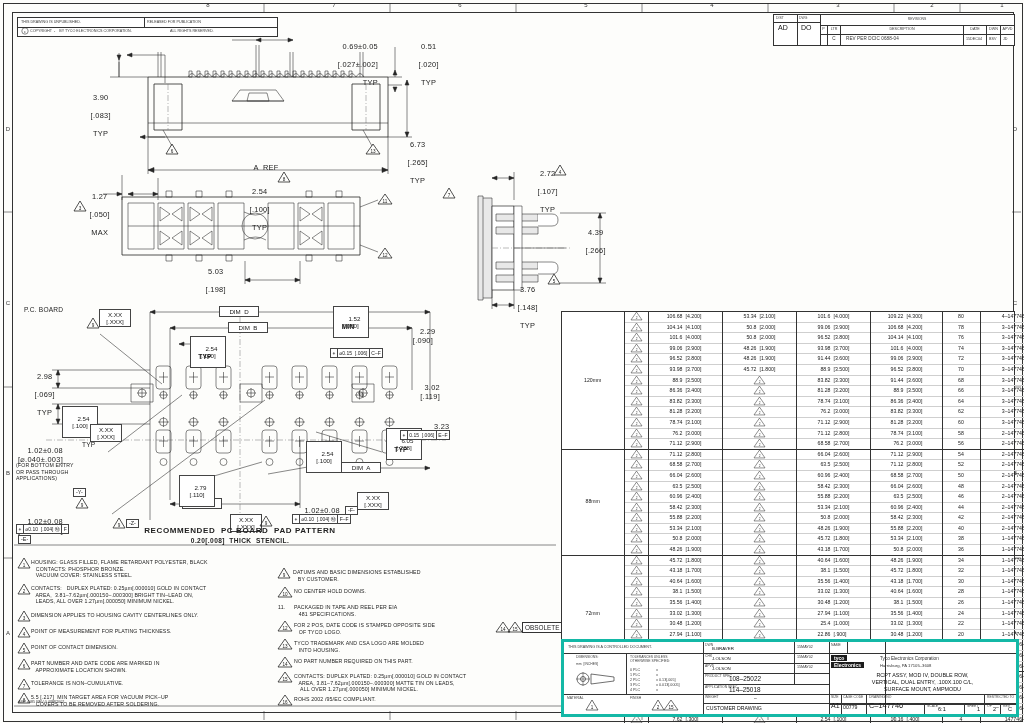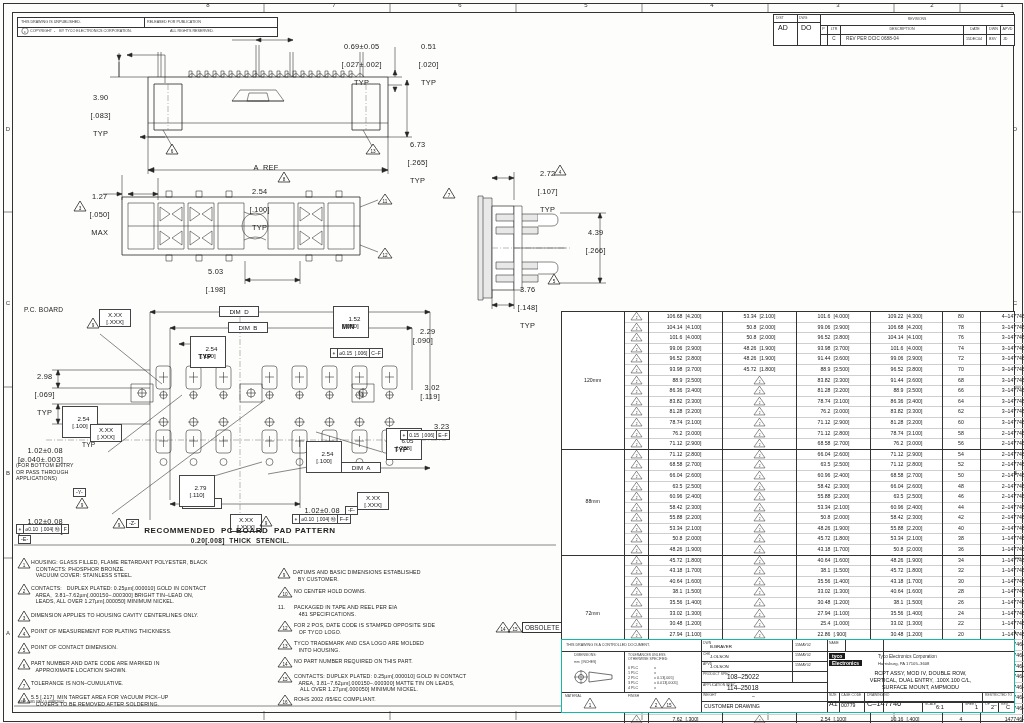--- a/index.html
+++ b/index.html
@@ -46,21 +46,21 @@
   .cell-pair{display:flex;justify-content:center;gap:3px;}
   .cell-pair .mm{display:inline-block;min-width:20px;text-align:right;}
   .cell-pair .in{display:inline-block;min-width:22px;text-align:left;}
   .grpcol{border-right:1px solid #333 !important;font-size:5.8px;}
   .sep-row td{border-top:1px solid #333 !important;}
   .colsep{border-right:1px solid #333 !important;}
   .vr{position:absolute;top:0;bottom:0;width:1px;background:#333;}
   .rowline{border-bottom:1px solid #cfcfcf;}
 
   
-  #title-block{position:absolute;left:561px;top:639px;width:452px;height:72px;border:1px solid #14b8a6;background:#fff;}
+  #title-block{position:absolute;left:561px;top:639px;width:452px;height:72px;border:3px solid #14b8a6;background:#fff;}
   .tlbl{position:absolute;font-size:3.4px;line-height:4px;color:#444;white-space:pre;}
   .tval{position:absolute;font-size:5.4px;line-height:6px;color:#111;white-space:pre;}
   .tval.c{text-align:center;}
 
   
   #rev-block{position:absolute;left:773px;top:14px;width:240px;height:30px;border:1px solid #333;background:#fff;}
 
   
   #unpub{position:absolute;left:17px;top:17px;width:259px;height:18px;border:1px solid #333;background:#fff;}
 
@@ -555,21 +555,21 @@
       <rect x="352" y="384" width="22" height="18"></rect>
       <circle cx="363" cy="393" r="4"></circle>
         <line x1="358" y1="393" x2="368" y2="393"></line>
         <line x1="363" y1="388" x2="363" y2="398"></line>
     </g>
 
     <line x1="14" y1="545" x2="556" y2="545" class="sh"></line>
     <line x1="14" y1="706" x2="1010" y2="706" class="sh"></line>
   </svg>
 
-  <div class="dim" style="left:312px;top:33px;width:90px;">
+  <div class="dim" style="left:288px;top:33px;width:90px;text-align:right;">
     <span>0.69±0.05</span><br>
     <span>[.027±.002]</span><br>
     <span>TYP</span>
   </div>
   <div class="dim" style="left:400px;top:33px;width:48px;">
     <span>0.51</span><br>
     <span>[.020]</span><br>
     <span>TYP</span>
   </div>
   <div class="dim" style="left:73px;top:84px;width:46px;">

